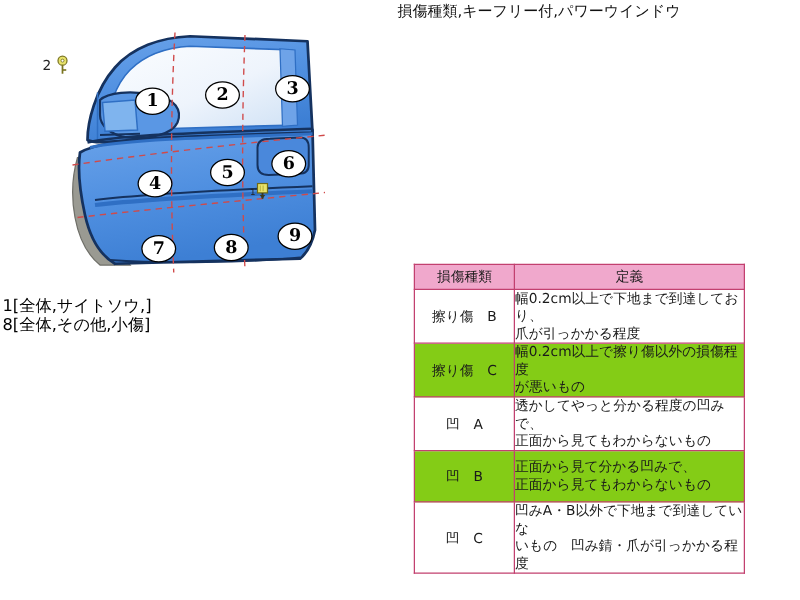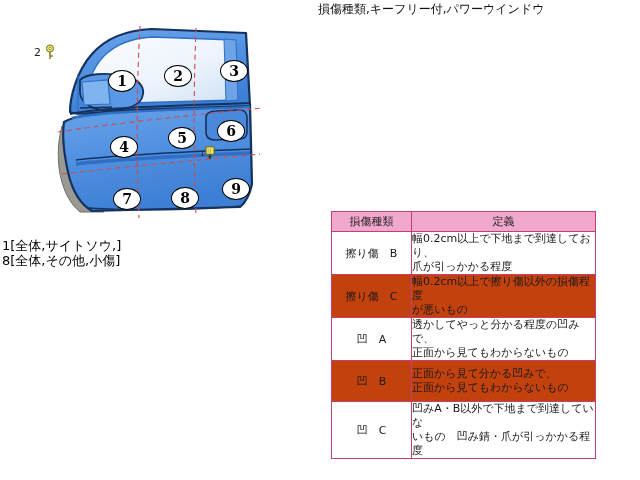--- a/index.html
+++ b/index.html
@@ -57,21 +57,21 @@
     border:1px solid #c2406f;
     font-size:11px;
     color:#1a1a1a;
     vertical-align:middle;
     padding:0;
   }
   td.col-type{ width:79px; text-align:center; }
   td.col-def{ width:183px; text-align:left; padding:3px 4px 3px 5px; line-height:14px; }
   tr.head td{ height:19px; font-size:11.5px; text-align:center; background:#f0a8cc; }
   tr.row td{ height:40px; }
-  tr.pink td{ background:#c2410c; }
+  tr.pink td{ background:#84cc16; }
   tr.white td{ background:#ffffff; }
   .def-line{ display:block; }
 </style>
 </head>
 <body>
 
 <div id="header-caption">損傷種類,キーフリー付,パワーウインドウ</div>
 
 <div id="door-diagram">
 

